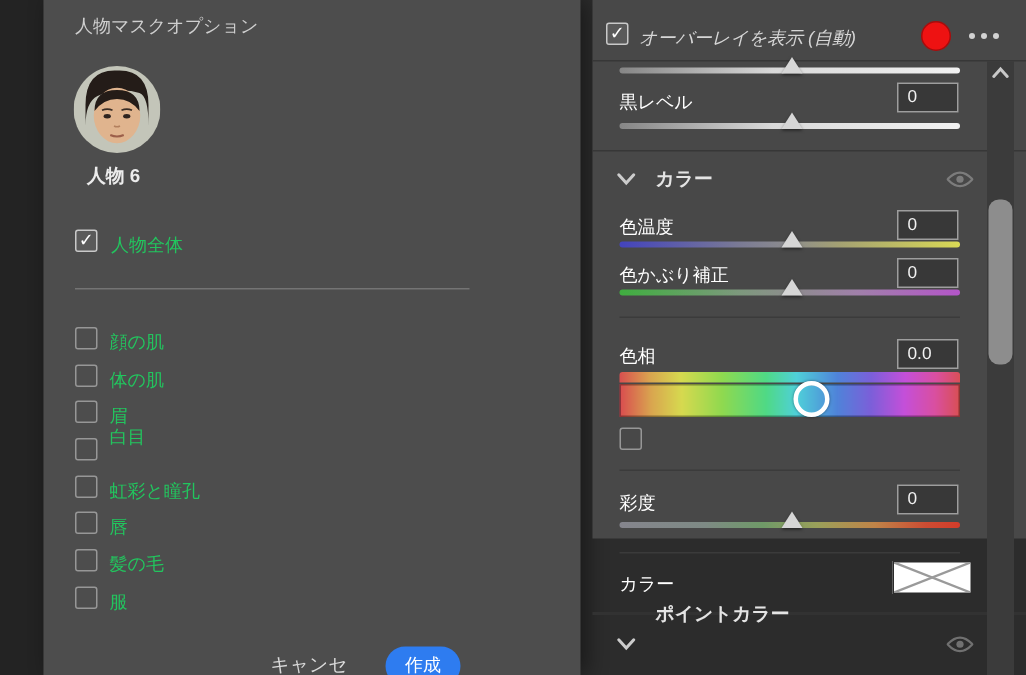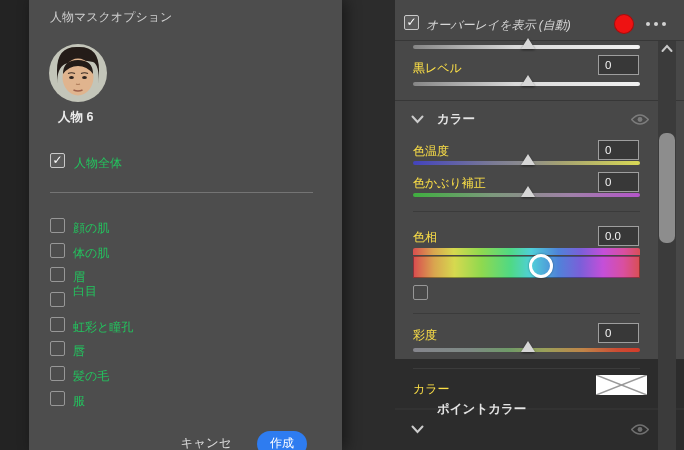--- a/index.html
+++ b/index.html
@@ -4,21 +4,21 @@
 <style>
   * { margin:0; padding:0; box-sizing:border-box; }
   html,body { width:684px; height:450px; overflow:hidden; background:#2c2c2c;
     font-family:"Liberation Sans","DejaVu Sans",sans-serif; }
   #stage { position:relative; width:684px; height:450px; }
 
   
   #left-strip { position:absolute; left:0; top:0; width:29px; height:450px; background:#232323; }
 
   
-  #person-dialog { position:absolute; left:29px; top:0; width:313px; height:450px;
+  #person-dialog { position:absolute; left:29px; top:0; width:358px; height:450px;
     background:#4d4d4d; box-shadow:4px 0 14px rgba(0,0,0,.45); }
   .dlg-title { position:absolute; left:21px; top:9px; font-size:12px; color:#cfcfcf; }
   .avatar { position:absolute; left:20px; top:44px; width:58px; height:58px; border-radius:50%;
     overflow:hidden; }
   .person-name { position:absolute; left:29px; top:109px; font-size:12.5px; font-weight:bold; color:#ececec; }
   .dlg-divider { position:absolute; left:21px; top:192px; width:263px; height:1px; background:#747474; }
 
   .cb { position:absolute; width:15px; height:15px; border:1px solid #979797; border-radius:2px;
     background:transparent; }
   .cb.checked { background:#5a5a5a; border-color:#c9c9c9; }
@@ -26,21 +26,21 @@
     color:#ffffff; font-size:12px; font-weight:bold; }
   .cb-label { position:absolute; font-size:12px; color:#22c55e; white-space:nowrap; }
 
   .cancel-btn { position:absolute; left:146px; top:435px; width:62px; height:20px;
     font-size:12.5px; color:#dadada; text-align:center; cursor:default; }
   .create-btn { position:absolute; left:228px; top:431px; width:50px; height:26px;
     border-radius:13px; color:#ffffff; font-size:12px; text-align:center; line-height:25px; }
 
   
   #right-panel { position:absolute; left:395px; top:0; width:289px; height:359px; background:#484848; }
-  .lbl { position:absolute; font-size:12px; color:#fde047; white-space:nowrap; }
+  .lbl { position:absolute; font-size:12px; color:#ffffff; white-space:nowrap; }
   .lbl-italic { font-style:italic; color:#d6d6d6; }
   .sec-title { position:absolute; font-size:12.5px; font-weight:bold; color:#e4e4e4; white-space:nowrap; }
   .hr-full  { position:absolute; left:0; width:289px; height:1px; background:#373737; }
   .hr-inset { position:absolute; left:18px; width:227px; height:1px; background:#3b3b3b; }
   .sec-divider { position:absolute; left:0; width:289px; height:2px; background:#323232; }
 
   .vbox { position:absolute; left:203px; width:41px; height:20px; background:#383838;
     border:1px solid #9e9e9e; color:#f2f2f2; font-size:11.5px; line-height:18px; padding-left:6px; }
 
   .slider { position:absolute; left:18px; width:227px; height:4px; }

